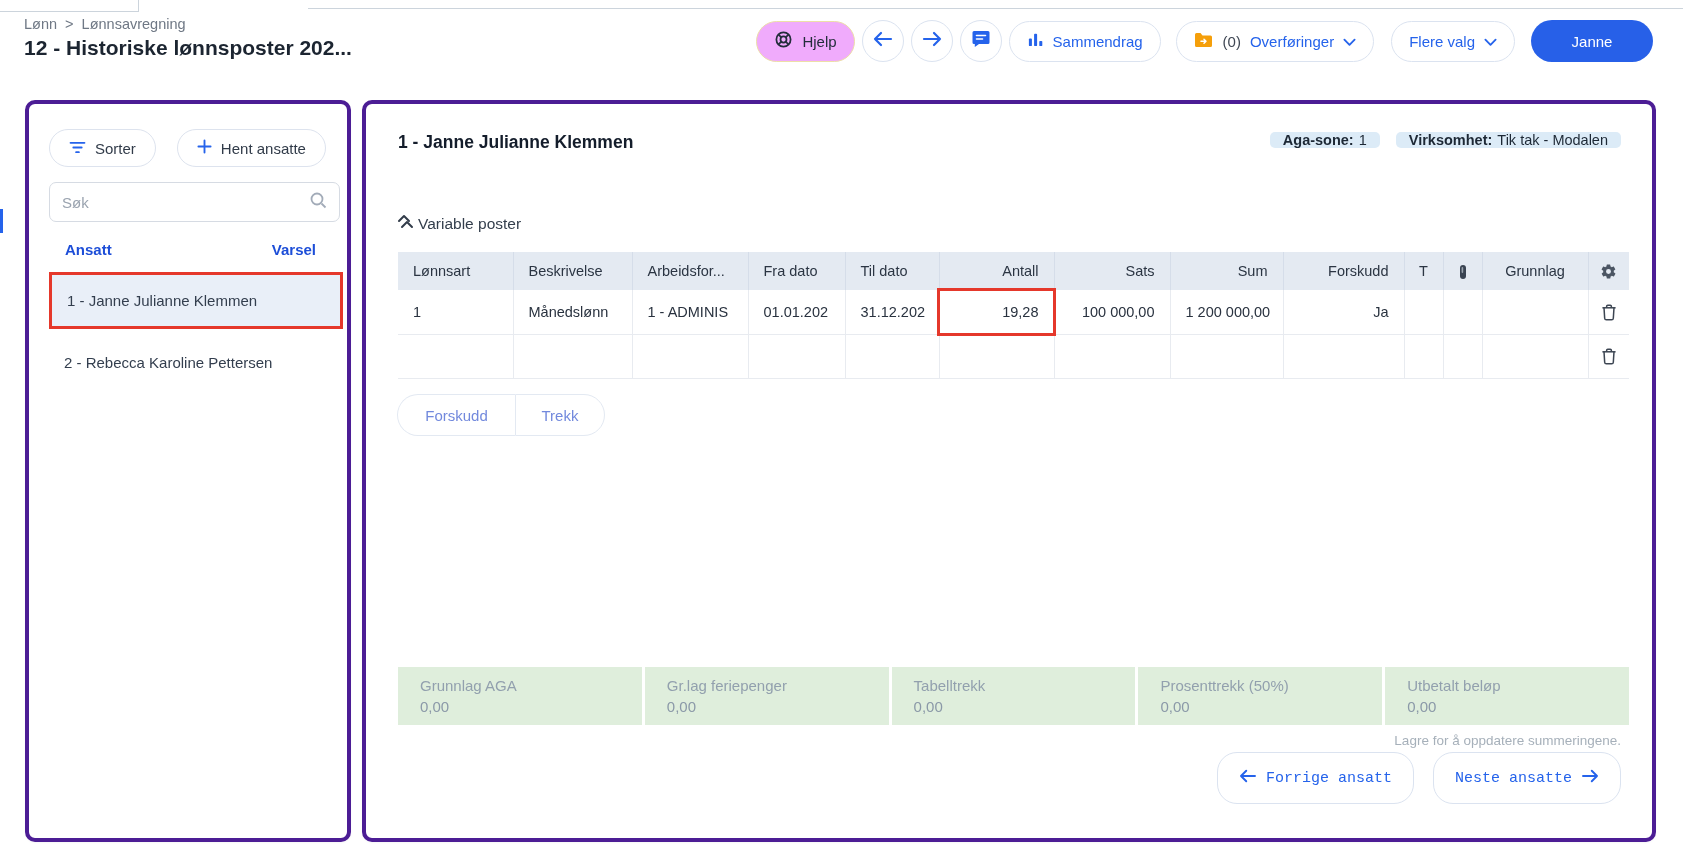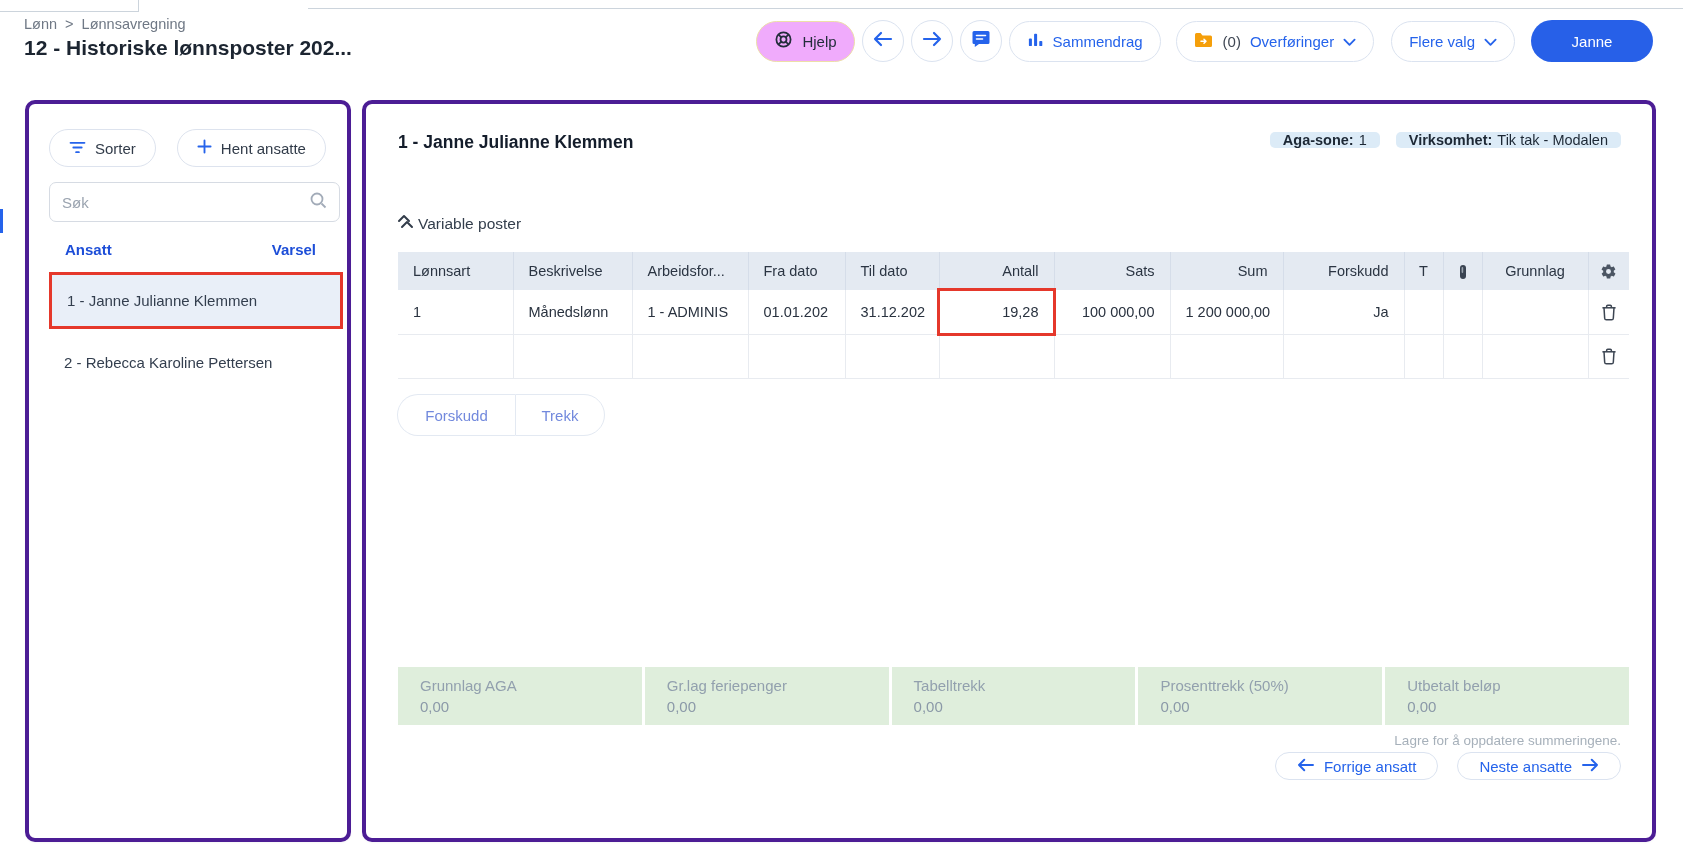--- a/index.html
+++ b/index.html
@@ -85,22 +85,22 @@
   .tab-trekk { width:90px; border-radius:0 21px 21px 0; }
 
   
   .summary-row { position:absolute; left:32px; top:563px; width:1231px; display:flex; gap:3px; }
   .sum-box { flex:1; background:#dfeedc; height:58px; padding:10px 0 0 22px; }
   .sum-label { font-size:15px; color:#92a0ae; }
   .sum-value { font-size:15px; color:#8b99a8; margin-top:4px; }
   .note { position:absolute; right:31px; top:629px; font-size:13.5px; color:#a6b0ba; }
 
   .nav-buttons { position:absolute; right:31px; top:648px; display:flex; gap:19px; }
-  .nav-btn { height:28px; border:1px solid #dbe3f0; border-radius:20px; background:#fff;
-    color:#2563eb; font-size:15px; display:flex; align-items:center; gap:9px; padding:0 21px; cursor:pointer; }
+  .nav-btn { height:52px; border:1px solid #dbe3f0; border-radius:20px; background:#fff;
+    color:#2563eb; font-size:15px; display:flex; align-items:center; gap:9px; padding:0 21px; cursor:pointer;font-family:Liberation Mono, monospace; }
 </style>
 </head>
 <body>
 
 <div class="chrome-left"></div>
 <div class="chrome-right"></div>
 <div class="left-accent"></div>
 
 <div class="breadcrumb">
   <span>Lønn</span>

